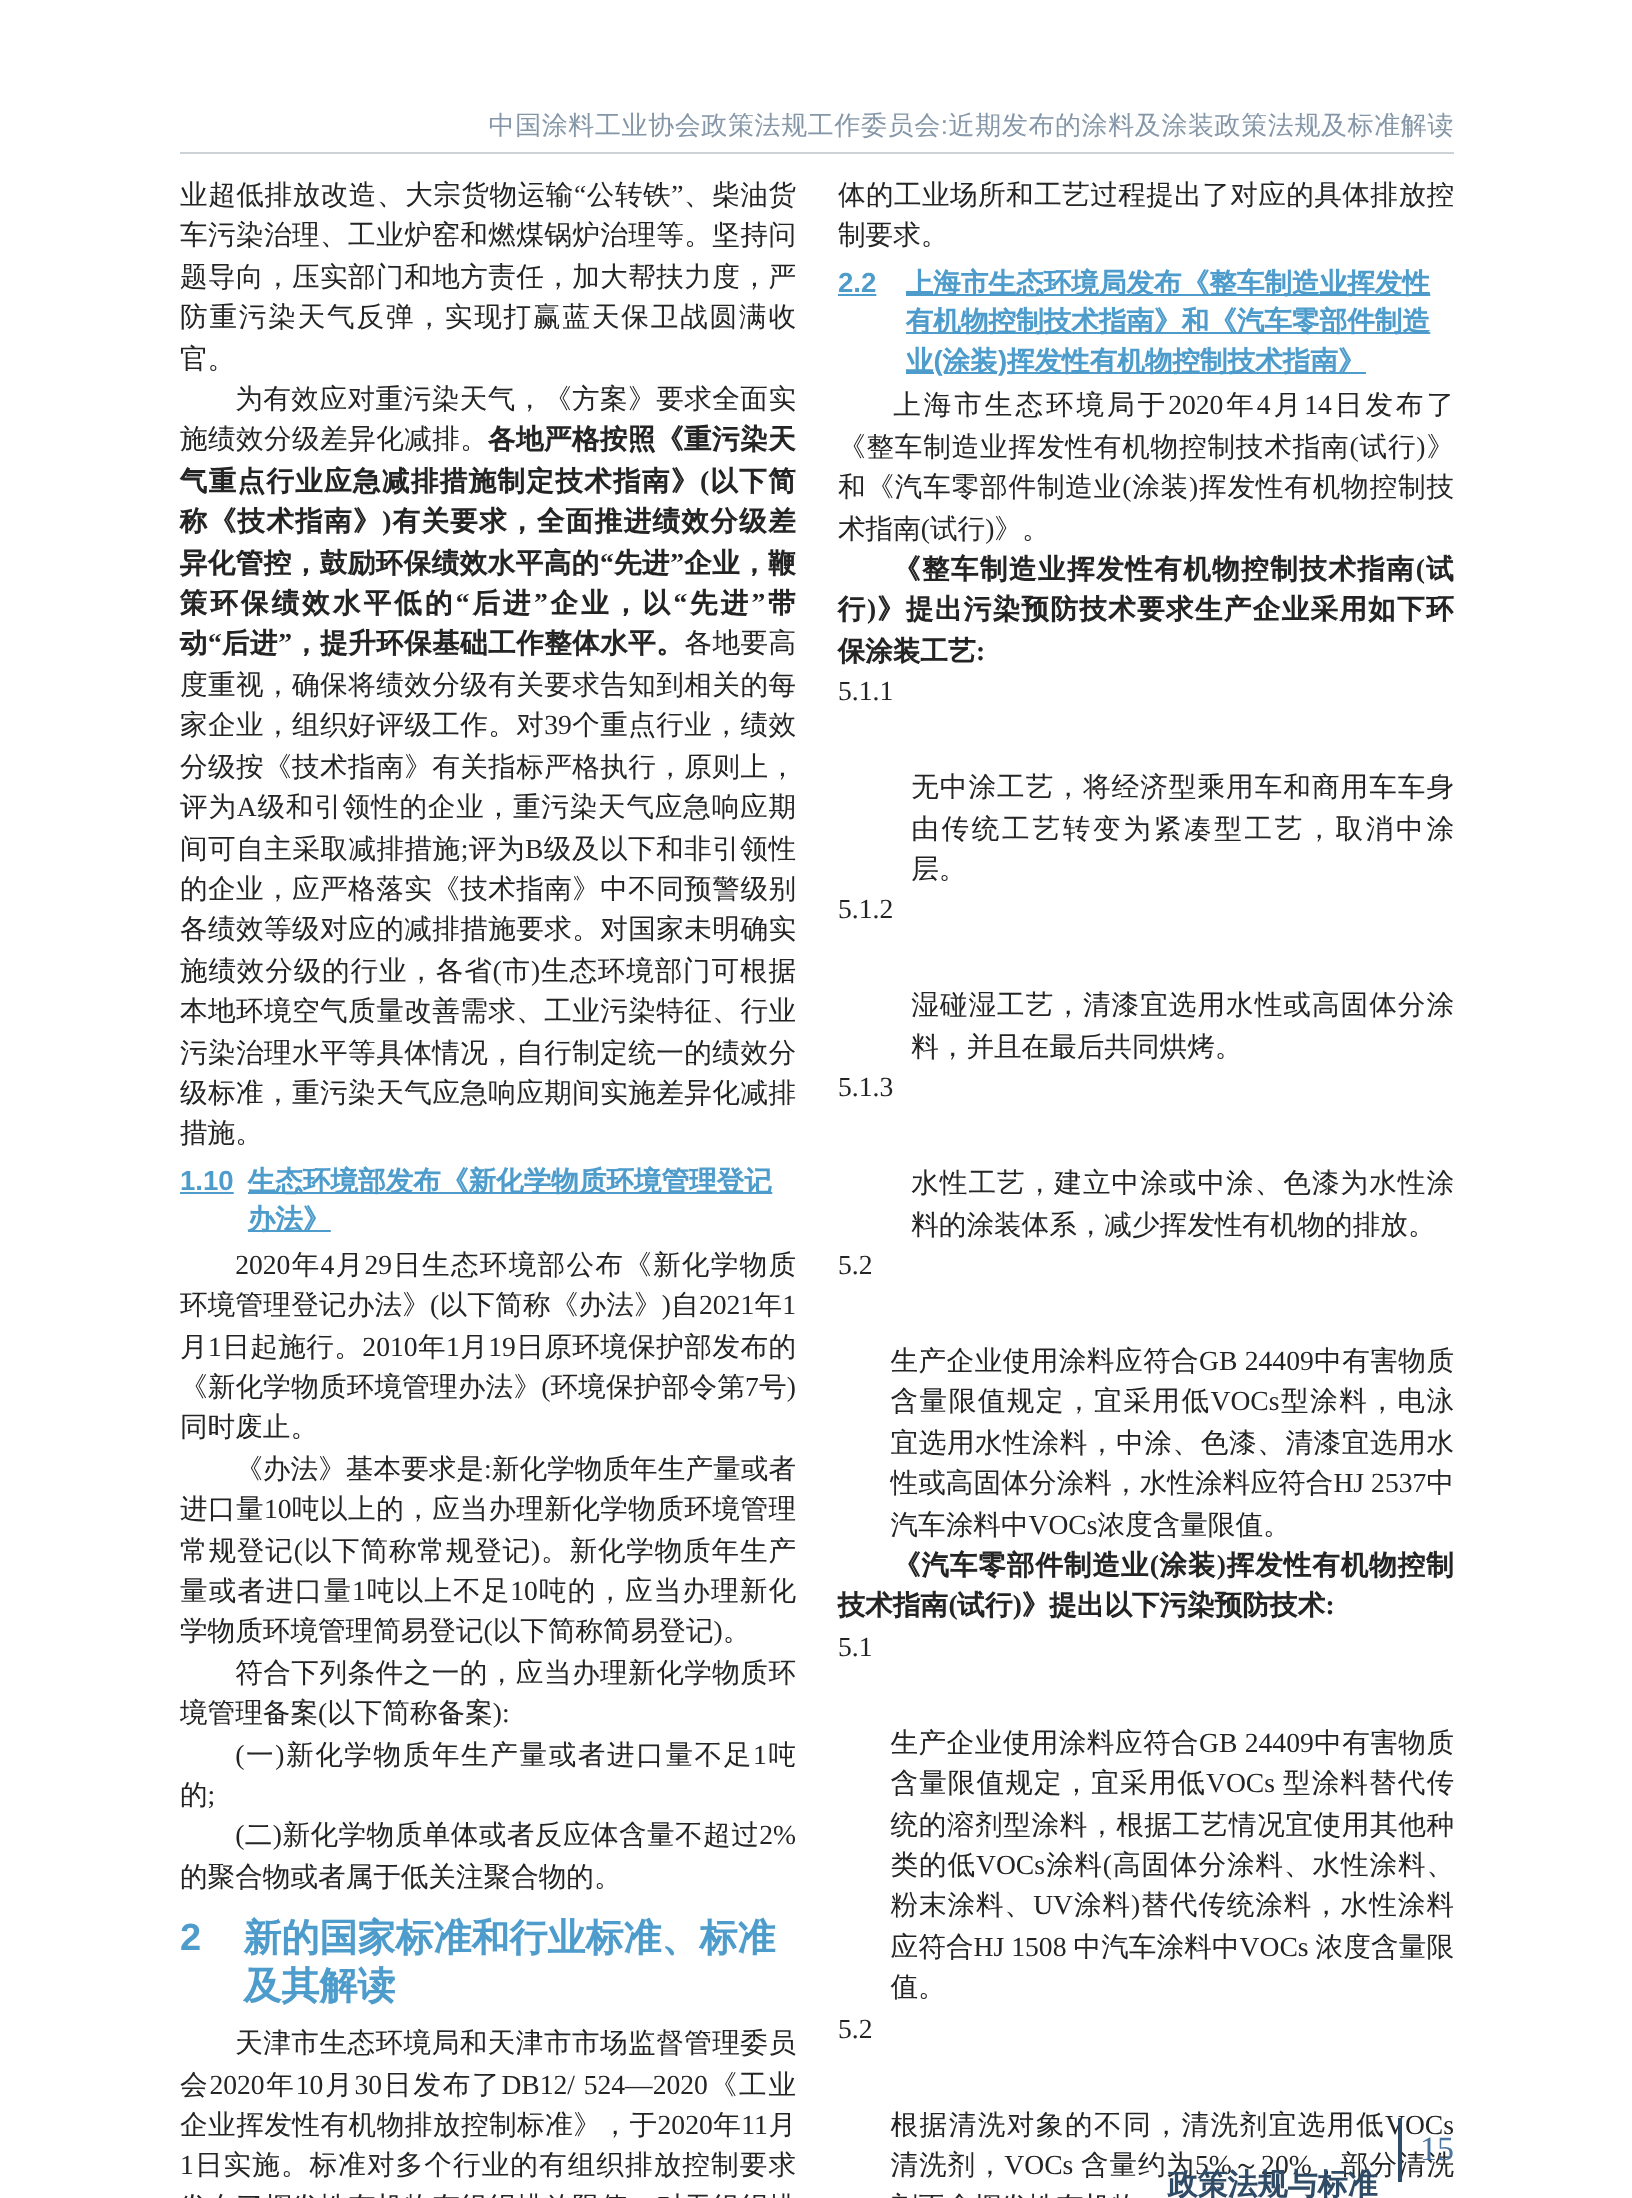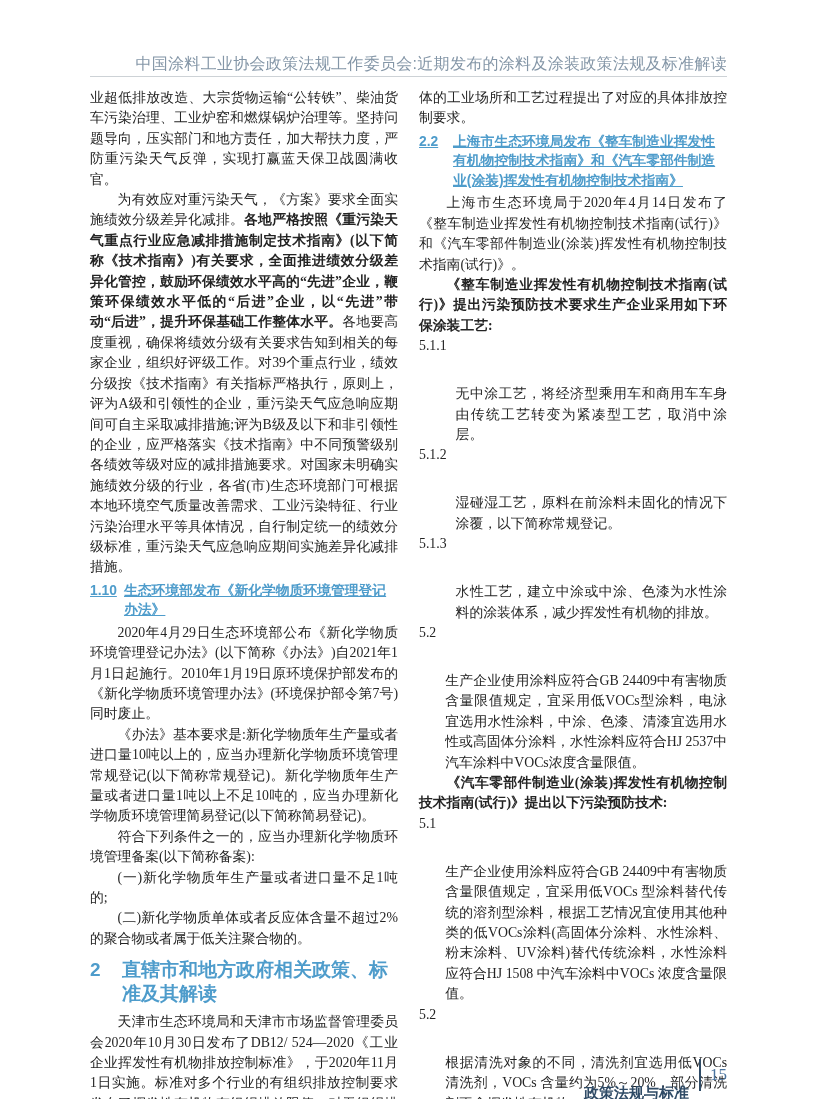--- a/index.html
+++ b/index.html
@@ -8,21 +8,21 @@
     background:#ffffff;
     position:relative;
     font-family:"Liberation Serif","DejaVu Serif",serif;
     color:#242424;
     overflow:hidden;
   }
   .running-header {
     position:absolute; top:54px; left:90px; width:637px;
     text-align:right;
     font-family:"Liberation Sans","DejaVu Sans",sans-serif;
-    font-size:16px; color:#8496A7; letter-spacing:.3px;
+    font-size:13px; color:#8496A7; letter-spacing:.3px;
   }
   .header-rule {
     position:absolute; top:76px; left:90px; width:637px;
     border-top:1px solid #CDD2D6; height:0;
   }
   .columns {
     position:absolute; top:88px; left:90px; width:637px;
     display:flex; gap:21px;
   }
   .col { width:308px; font-size:13.8px; line-height:20.4px; text-align:justify; }
@@ -84,21 +84,21 @@
     </div>
 
     <p>2020年4月29日生态环境部公布《新化学物质环境管理登记办法》(以下简称《办法》)自2021年1月1日起施行。2010年1月19日原环境保护部发布的《新化学物质环境管理办法》(环境保护部令第7号)同时废止。</p>
     <p>《办法》基本要求是:新化学物质年生产量或者进口量10吨以上的，应当办理新化学物质环境管理常规登记(以下简称常规登记)。新化学物质年生产量或者进口量1吨以上不足10吨的，应当办理新化学物质环境管理简易登记(以下简称简易登记)。</p>
     <p>符合下列条件之一的，应当办理新化学物质环境管理备案(以下简称备案):</p>
     <p>(一)新化学物质年生产量或者进口量不足1吨的;</p>
     <p>(二)新化学物质单体或者反应体含量不超过2%的聚合物或者属于低关注聚合物的。</p>
 
     <div class="h-big">
       <span class="num">2</span>
-      <span class="ttl">直辖市和地方政府相关政策、标准及其解读</span>
+      <span class="ttl">新的国家标准和行业标准、标准及其解读</span>
     </div>
 
 
     <p>天津市生态环境局和天津市市场监督管理委员会2020年10月30日发布了DB12/ 524—2020《工业企业挥发性有机物排放控制标准》，于2020年11月1日实施。标准对多个行业的有组织排放控制要求发布了挥发性有机物有组织排放限值。对无组织排放，按照具</p>
   </div>
 
   <div class="col">
     <p class="cont">体的工业场所和工艺过程提出了对应的具体排放控制要求。</p>
 
     <div class="h-sub">
@@ -108,21 +108,21 @@
 
     <p>上海市生态环境局于2020年4月14日发布了《整车制造业挥发性有机物控制技术指南(试行)》和《汽车零部件制造业(涂装)挥发性有机物控制技术指南(试行)》。</p>
     <p class="bold">《整车制造业挥发性有机物控制技术指南(试行)》提出污染预防技术要求生产企业采用如下环保涂装工艺:</p>
 
     <div class="li">
       <span class="num">5.1.1</span>
       <span class="txt">无中涂工艺，将经济型乘用车和商用车车身由传统工艺转变为紧凑型工艺，取消中涂层。</span>
     </div>
     <div class="li">
       <span class="num">5.1.2</span>
-      <span class="txt">湿碰湿工艺，原料在前涂料未固化的情况下涂覆，以下简称常规登记。</span>
+      <span class="txt">湿碰湿工艺，清漆宜选用水性或高固体分涂料，并且在最后共同烘烤。</span>
     </div>
     <div class="li">
       <span class="num">5.1.3</span>
       <span class="txt">水性工艺，建立中涂或中涂、色漆为水性涂料的涂装体系，减少挥发性有机物的排放。</span>
     </div>
     <div class="li">
       <span class="num">5.2</span>
       <span class="txt">生产企业使用涂料应符合GB 24409中有害物质含量限值规定，宜采用低VOCs型涂料，电泳宜选用水性涂料，中涂、色漆、清漆宜选用水性或高固体分涂料，水性涂料应符合HJ 2537中汽车涂料中VOCs浓度含量限值。</span>
     </div>
 

